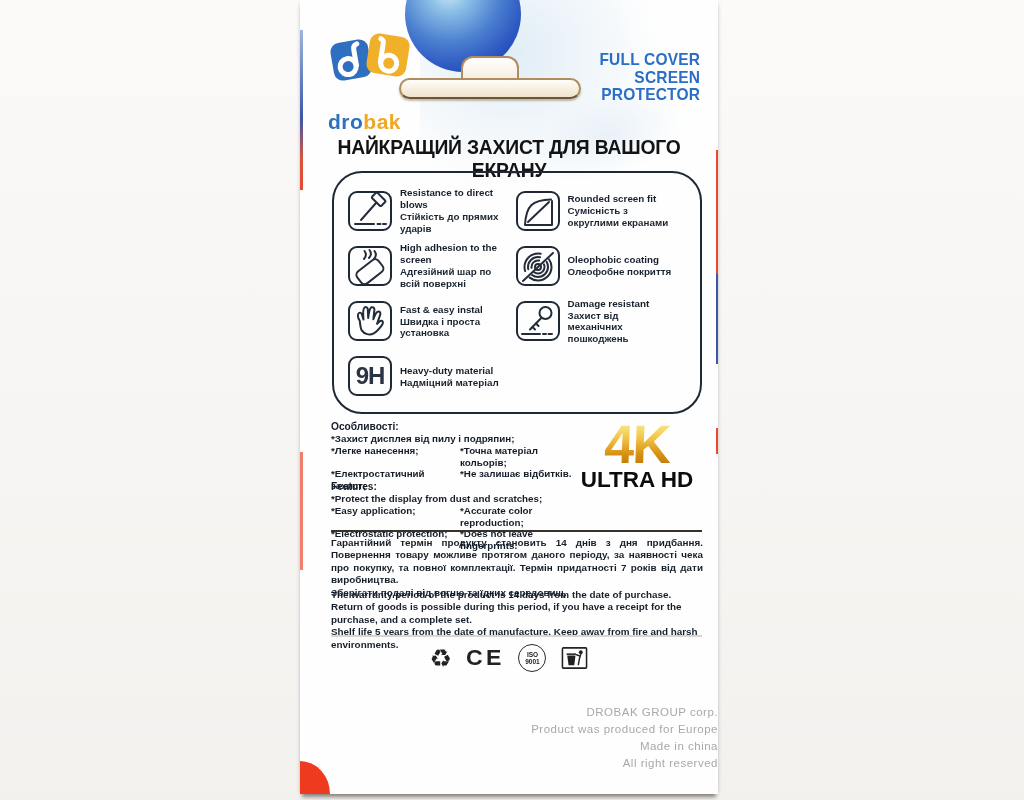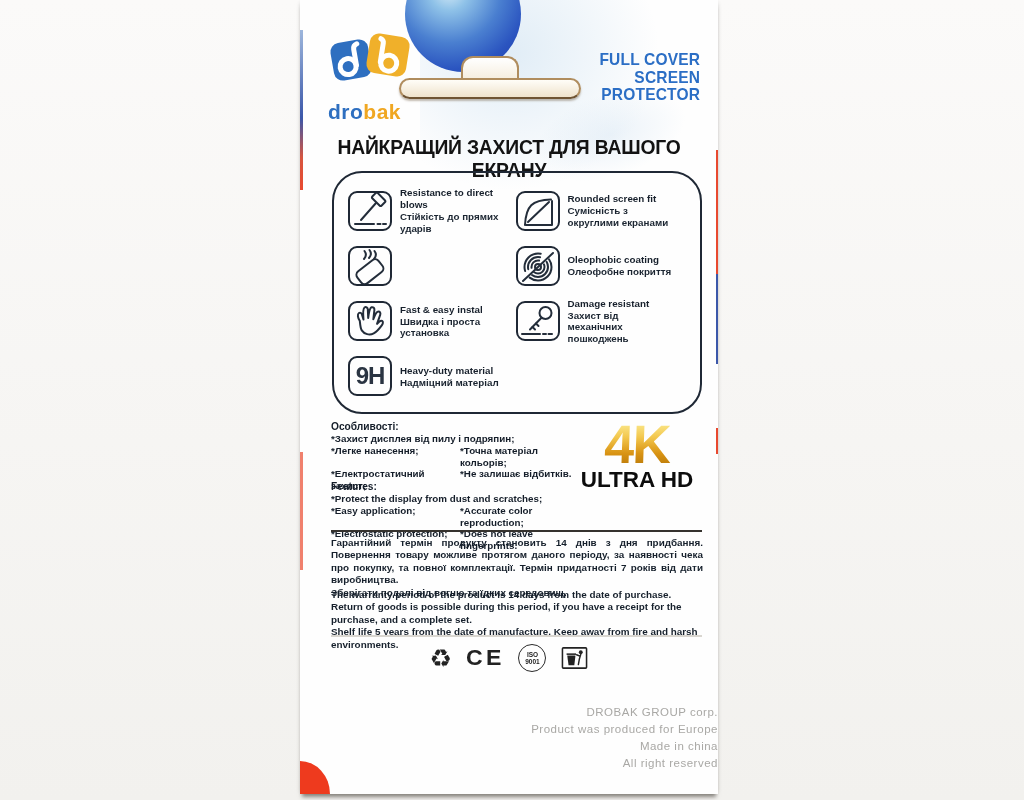--- a/index.html
+++ b/index.html
@@ -39,21 +39,21 @@
   .tab-bump { width:58px; height:26px; margin:0 auto; position:relative; top:2px;
     border-radius:12px 12px 0 0; border:2px solid #b08d5e; border-bottom:none;
     background:linear-gradient(180deg,#ffffff,#f4ebda); }
   .tab-slot { position:relative; height:21px; margin-top:-2px; border-radius:11px;
     border:2px solid #b08d5e; border-bottom-color:#6f5433;
     background:linear-gradient(180deg,#fffdf8,#efe3cc);
     box-shadow:0 2px 2px rgba(90,65,35,.35); }
 
   
   .logo { position:absolute; left:28px; top:31px; width:110px; }
-  .logo-text { font-size:21px; font-weight:700; letter-spacing:.5px; margin-top:7px; }
+  .logo-text { font-size:21px; font-weight:700; letter-spacing:.5px; margin-top:17px; }
   .logo-text .dro { color:#2e6fc0; }
   .logo-text .bak { color:#f0a722; }
   .tagline { position:absolute; right:18px; top:51px; text-align:right;
     color:#2b6ec5; font-weight:700; font-size:16.5px; line-height:17.5px;
     transform:scaleX(.94); transform-origin:right center; letter-spacing:.2px; }
 
   .headline { position:absolute; left:14px; right:14px; top:136px; text-align:center;
     font-size:19.5px; font-weight:800; color:#131313; letter-spacing:-.2px;
     transform:scaleX(.99); }
 
@@ -189,20 +189,24 @@
     <div class="cell">
       <span class="ibox">
         <svg width="40" height="36" viewBox="0 0 40 36">
           <g transform="rotate(-38 20 23)">
             <rect class="st" x="6" y="16" width="27" height="15" rx="4.5"></rect>
           </g>
           <path class="st" d="M14 11 q3.5 -4 0.5 -8" stroke-width="1.6"></path>
           <path class="st" d="M19 10 q3.5 -4 0.5 -8" stroke-width="1.6"></path>
           <path class="st" d="M24 11 q3.5 -4 0.5 -8" stroke-width="1.6"></path>
         </svg>
+      </span>
+      <span class="ctext">
+        <span class="en">High adhesion to the screen</span>
+        <span class="uk">Адгезійний шар по всій поверхні</span>
       </span>
     </div>
 
     <div class="cell">
       <span class="ibox">
         <svg width="40" height="36" viewBox="0 0 40 36">
           <circle class="st" cx="20" cy="19" r="13.5" stroke-width="1.5" stroke-dasharray="30 8 28 10"></circle>
           <circle class="st" cx="20" cy="19" r="10" stroke-width="1.5" stroke-dasharray="22 7 20 8"></circle>
           <circle class="st" cx="20" cy="19" r="6.5" stroke-width="1.5" stroke-dasharray="14 5 12 6"></circle>
           <circle class="st" cx="20" cy="19" r="3" stroke-width="1.5"></circle>

